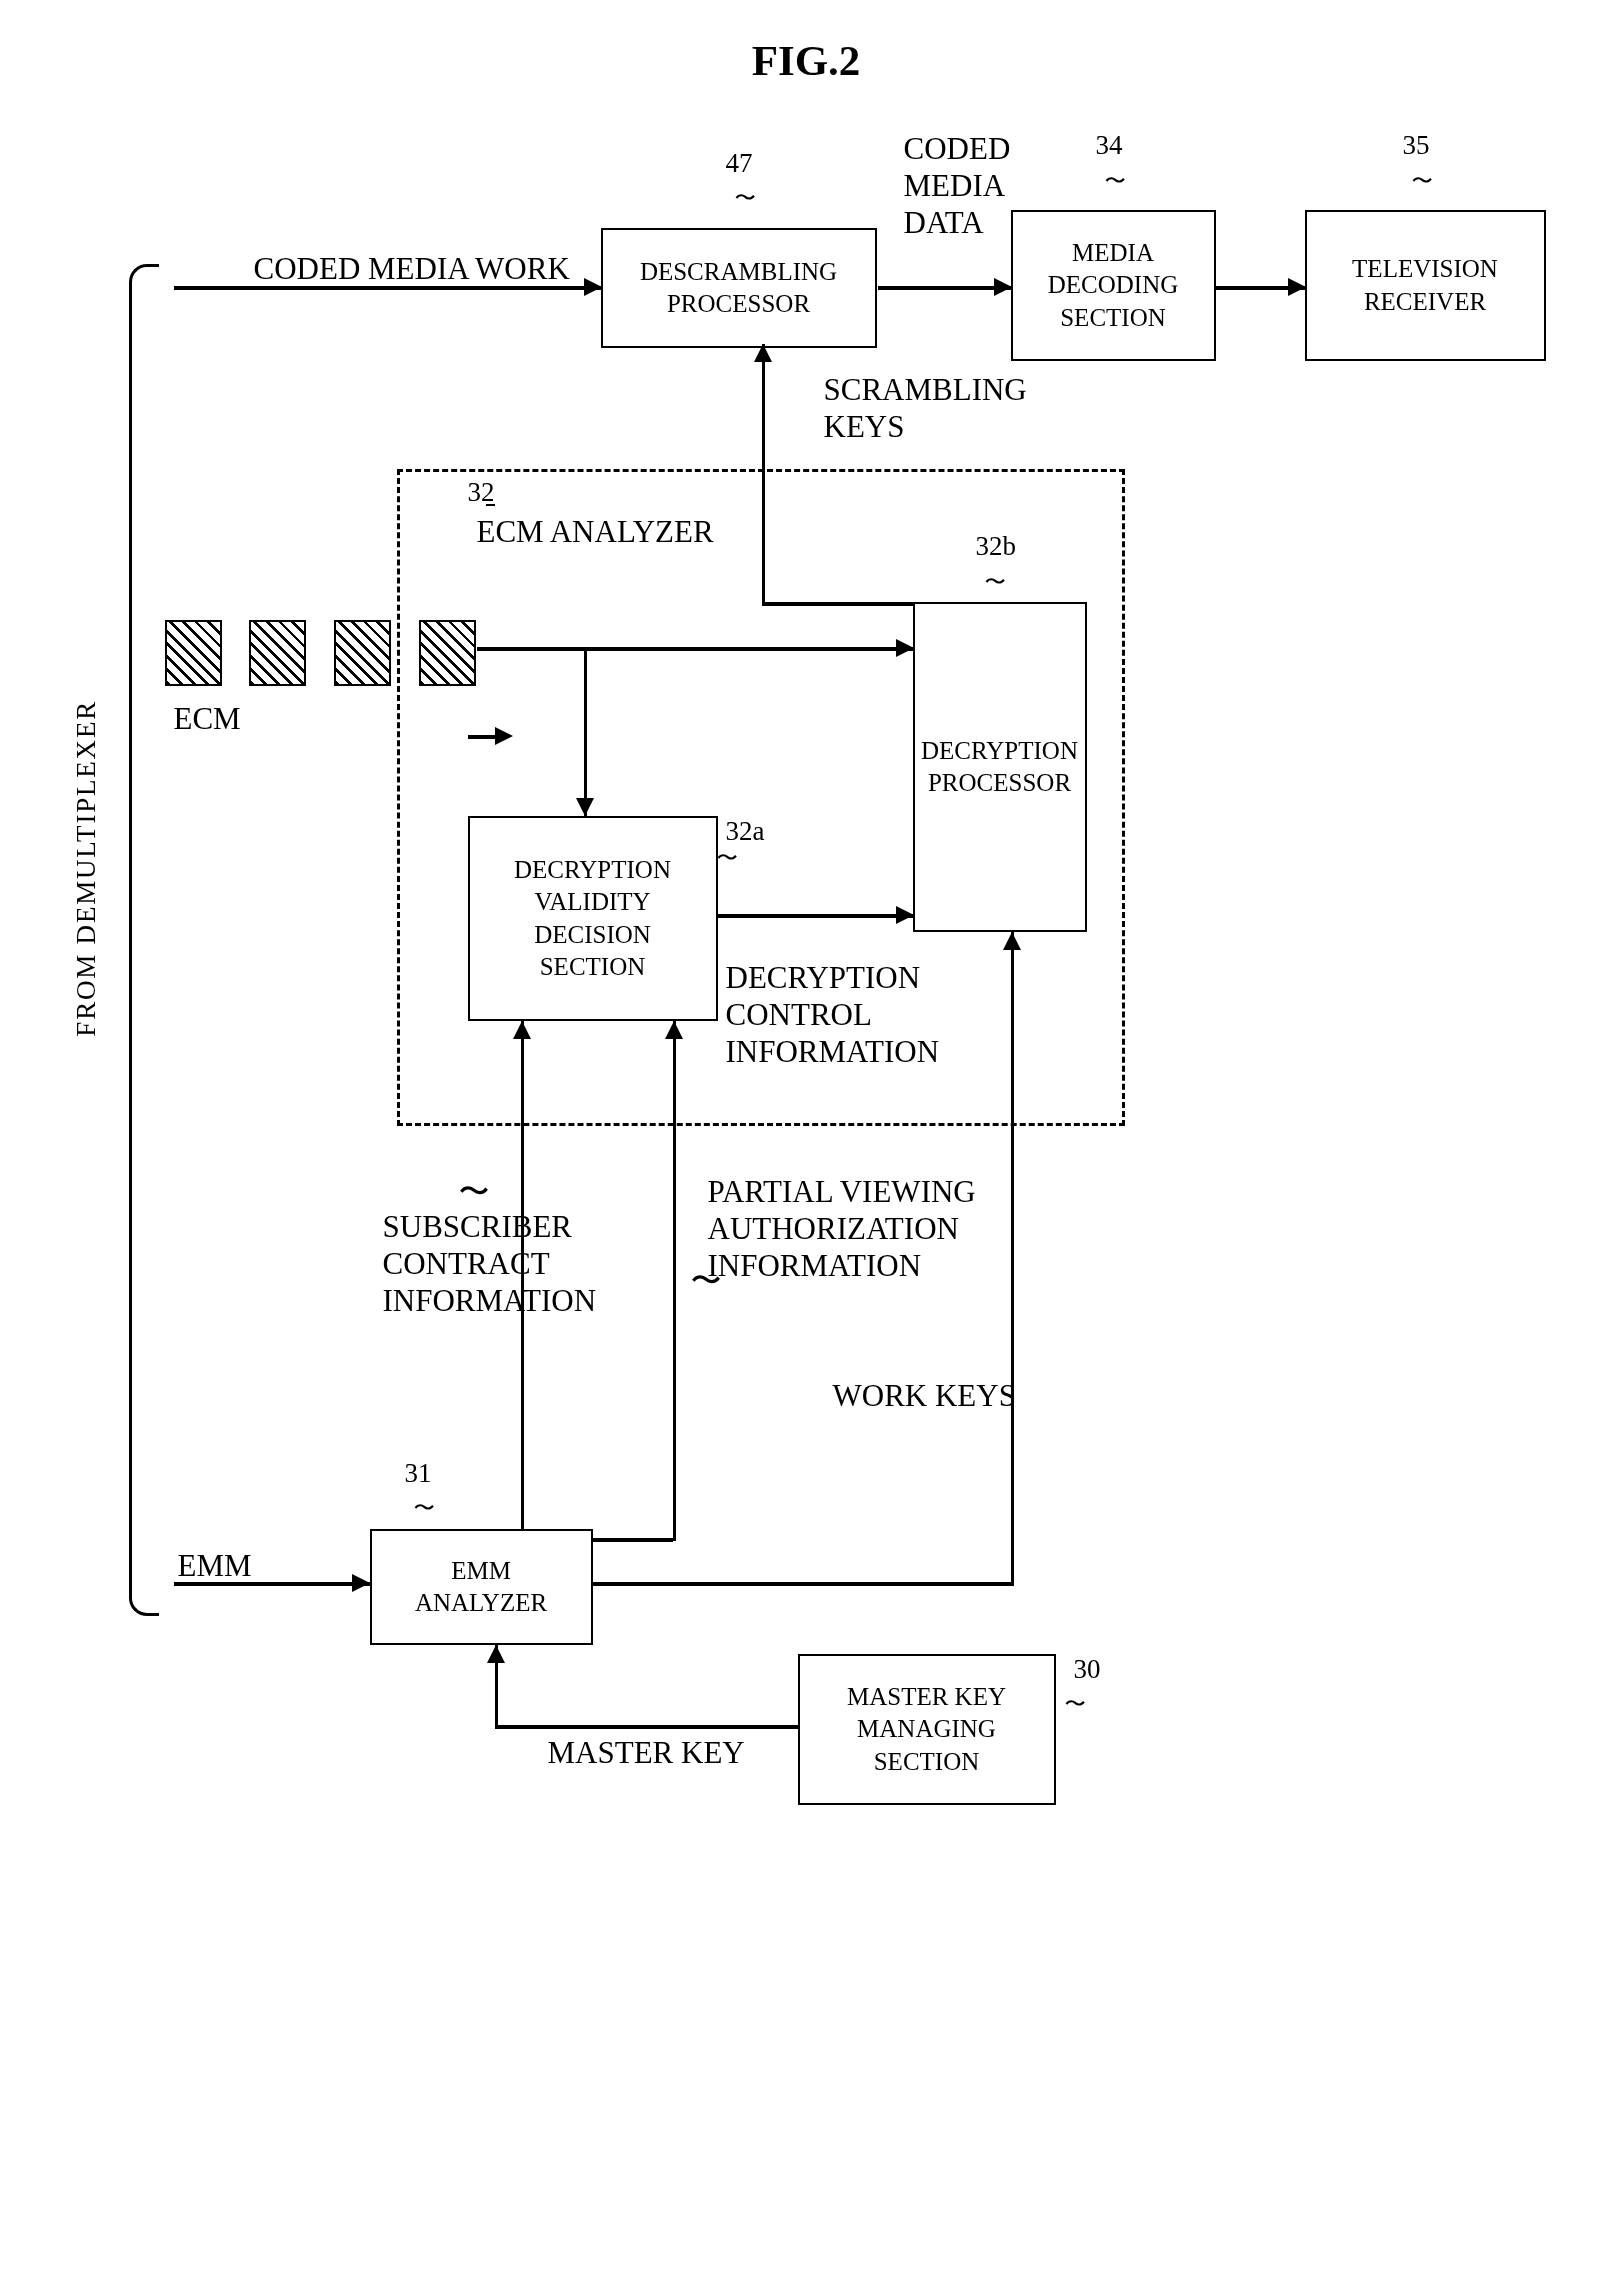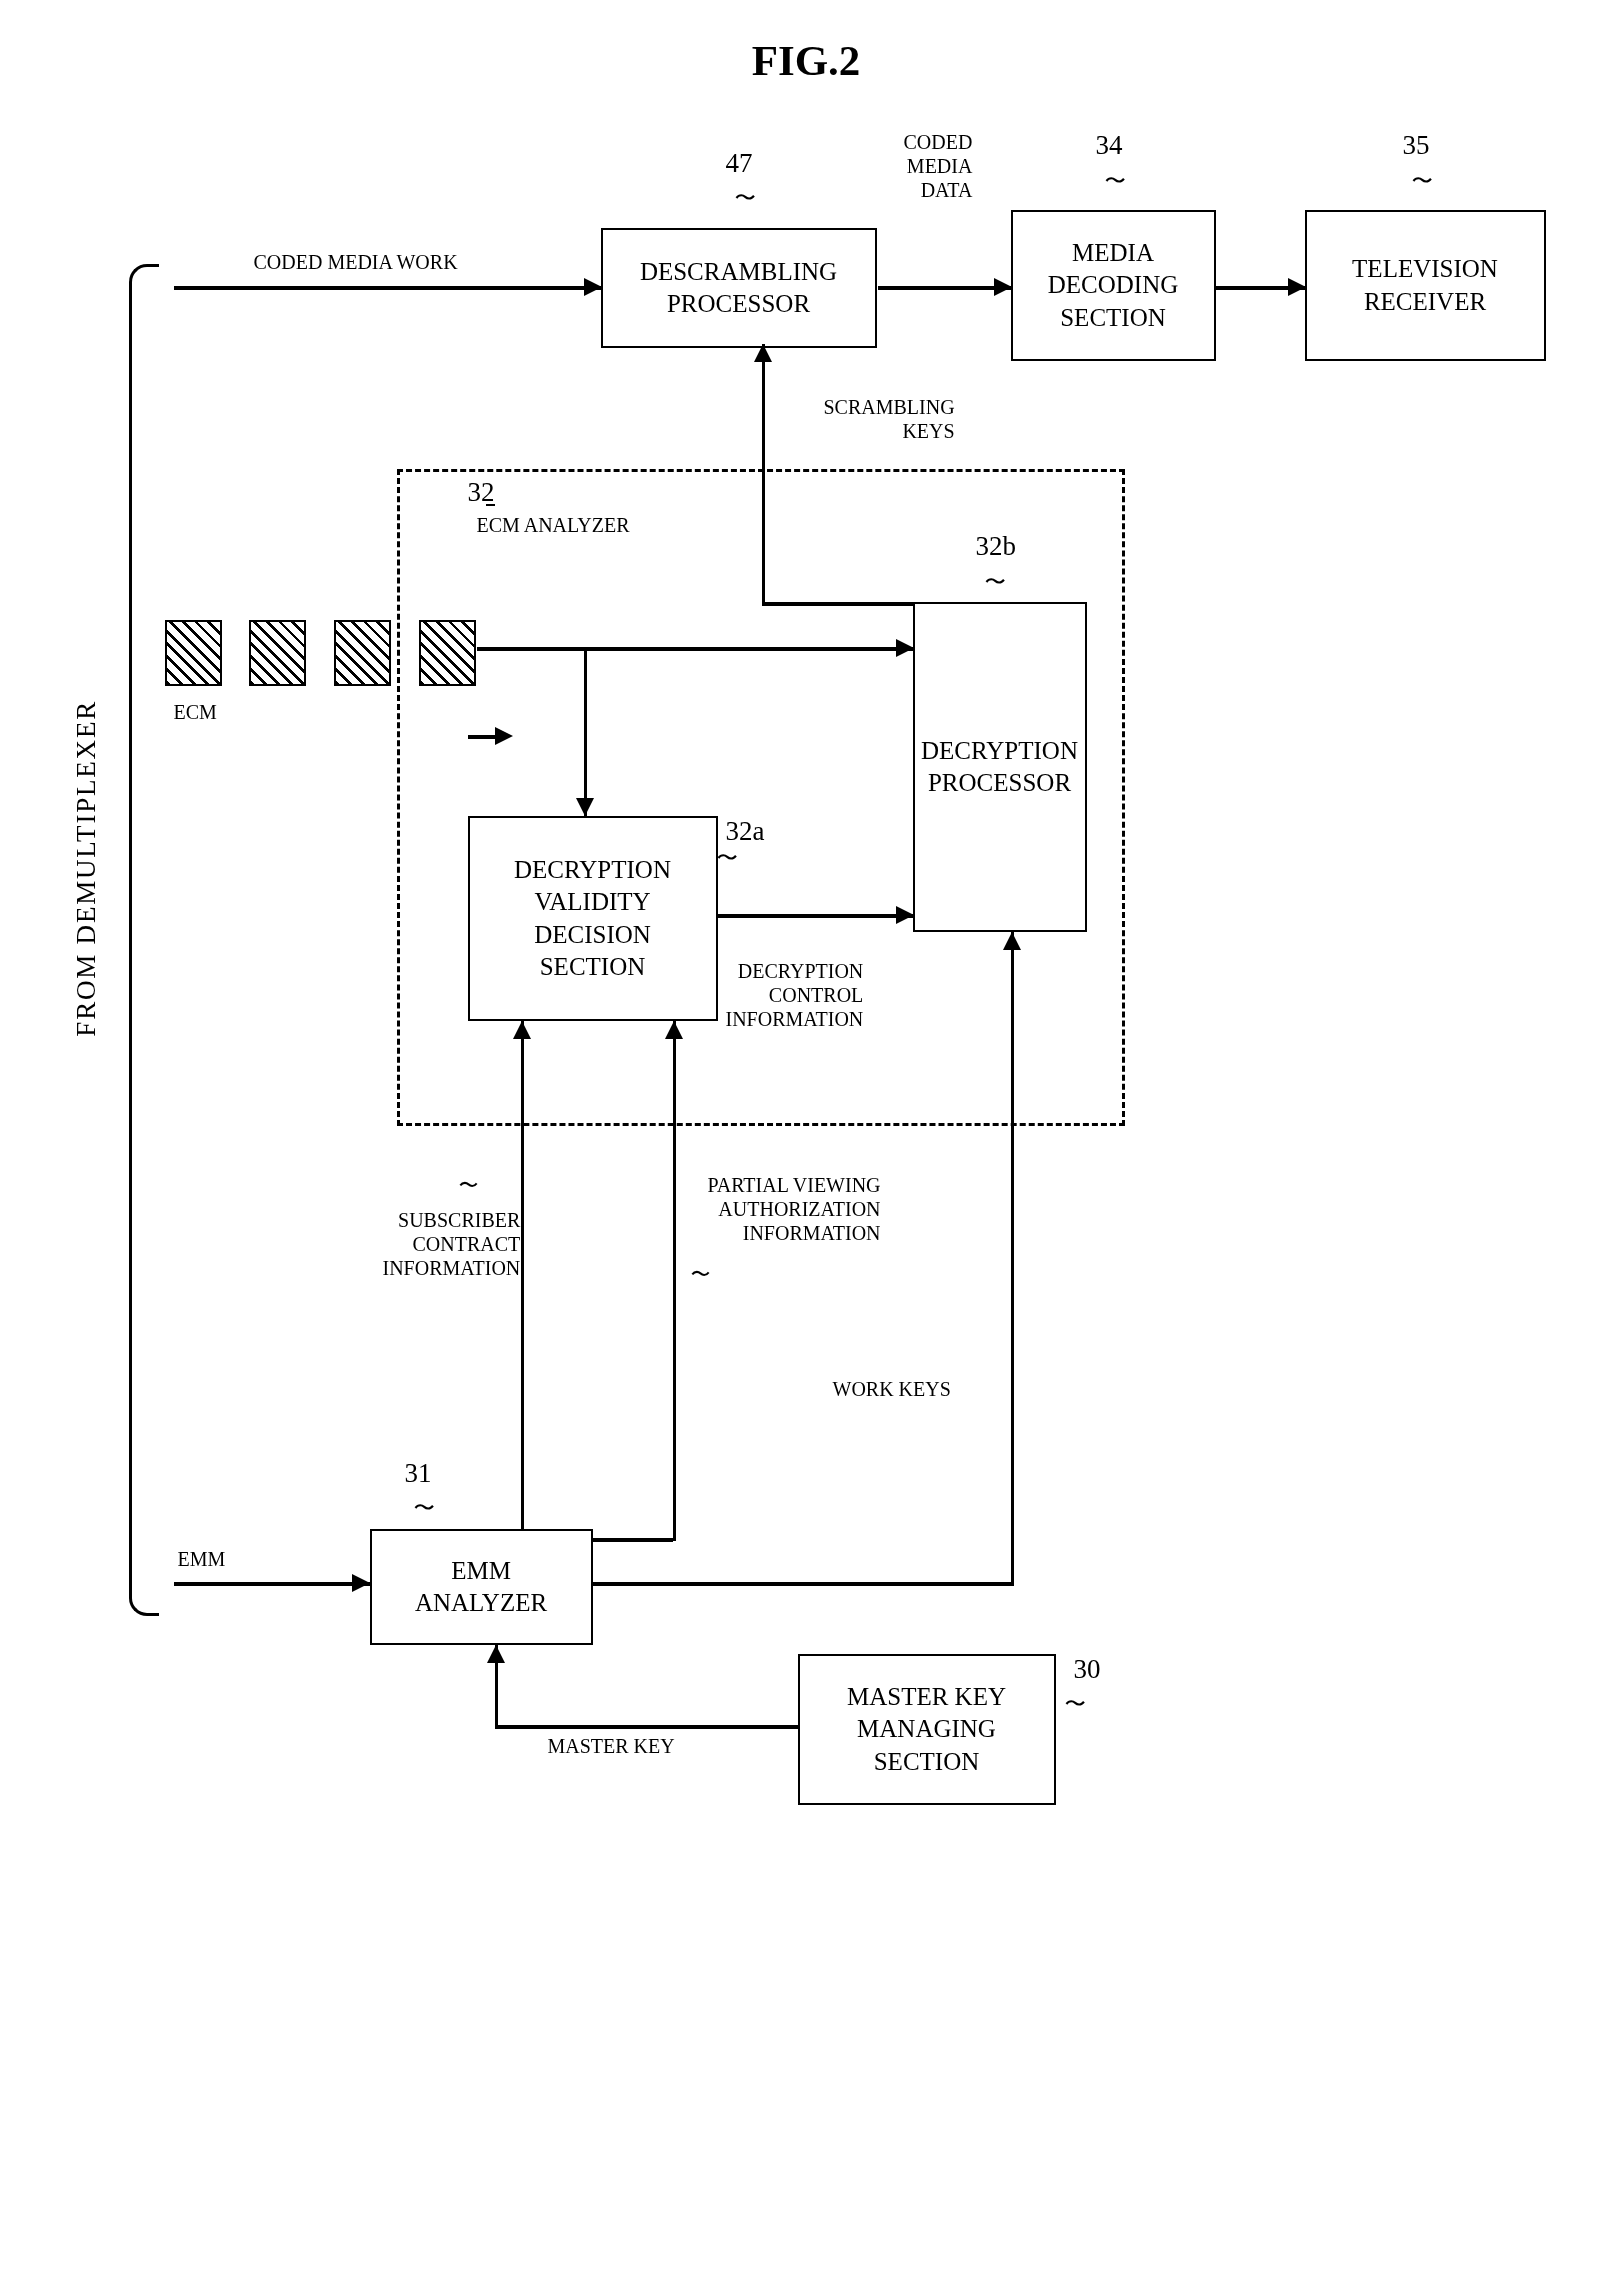--- a/index.html
+++ b/index.html
@@ -34,23 +34,23 @@
     padding: 7.1px;
     box-sizing: border-box;
   }
   .dashed-box {
     position: absolute;
     border: 3.6px dashed #000;
     background: transparent;
   }
   .label {
     position: absolute;
-    font-size: 20px;
+    font-size: 31px;
     line-height: 1.2;
-    text-align: right;
+    text-align: left;
   }
   .ref-num {
     position: absolute;
     font-size: 27px;
   }
   .arrow-line {
     position: absolute;
     background: #000;
   }
   .arrow-head-right {
@@ -128,21 +128,21 @@
 
   <div class="arrow-line" style="left:125px; top:165px; width:428px; height:3.6px;"></div>
   <div class="arrow-head-right" style="left:535px; top:157px;"></div>
 
   <div class="arrow-line" style="left:829px; top:165px; width:134px; height:3.6px;"></div>
   <div class="arrow-head-right" style="left:945px; top:157px;"></div>
 
   <div class="arrow-line" style="left:1167px; top:165px; width:89px; height:3.6px;"></div>
   <div class="arrow-head-right" style="left:1239px; top:157px;"></div>
 
-  <div class="label" style="left:775px; top:250px;margin-top:24px;">SCRAMBLING<br>KEYS</div>
+  <div class="label" style="left:775px; top:250px;">SCRAMBLING<br>KEYS</div>
   <div class="arrow-line" style="left:713px; top:223px; width:3.6px; height:125px;"></div>
   <div class="arrow-head-up" style="left:705px; top:223px;"></div>
 
   <div class="dashed-box" style="left:348px; top:348px; width:722px; height:651px;"></div>
   <div class="label" style="left:428px; top:392px;">ECM ANALYZER</div>
   <div class="ref-num underline" style="left:419px; top:356px;">32</div>
   <div class="dashed-box" style="left:437px; top:383px; width:9px; height:0; border:none; border-top:2.7px dashed #000;"></div>
 
   <div class="hatch" style="left:116px; top:499px;"></div>
   <div class="hatch" style="left:200px; top:499px;"></div>

